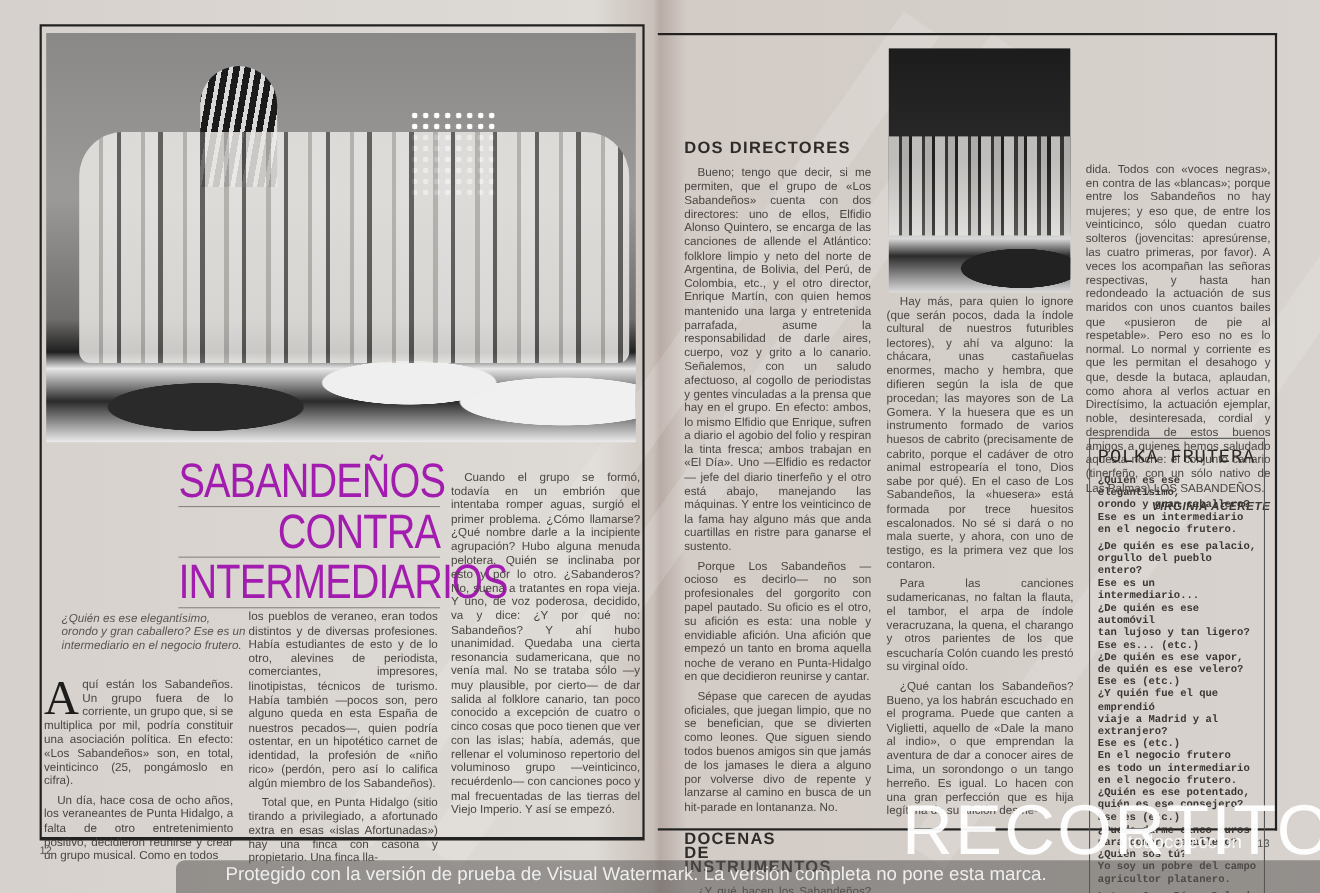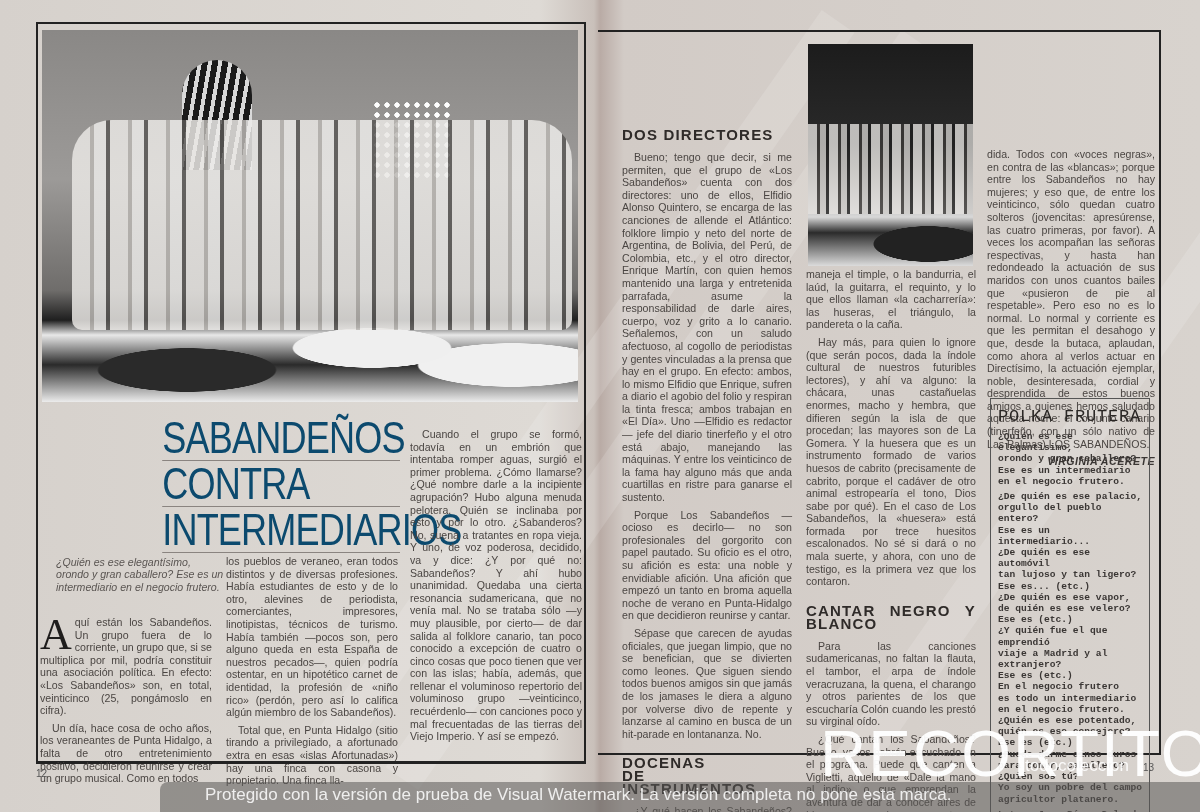--- a/index.html
+++ b/index.html
@@ -33,23 +33,23 @@
     background: radial-gradient(circle, #fff 35%, transparent 40%) 0 0/10px 10px; }
   .photo-small { position: absolute; left: 808px; top: 44px; width: 165px; height: 222px;
     background:
       radial-gradient(ellipse 55px 18px at 120px 200px, #222 98%, transparent 100%),
       linear-gradient(180deg, #1c1c1c 0%, #2a2a2a 45%, #5a5856 55%, #d8d8d8 78%, #2b2b2b 85%, #dcdcdc 100%);
     overflow: hidden; }
   .photo-small .crowd { position:absolute; left: 0; top: 80px; width: 165px; height: 90px;
     background: repeating-linear-gradient(90deg, #e4e2df 0 9px, #3a3836 9px 12px, #cfcdca 12px 18px, #1e1e1e 18px 21px); opacity:.8; }
 
   
-  .headline { position:absolute; left: 110px; top: 415px; width: 290px; text-align: left;
+  .headline { position:absolute; left: 110px; top: 415px; width: 290px; text-align: right;
     font-family: "Liberation Sans Narrow", "Liberation Sans", sans-serif;
-    font-weight: 400; color: #0c4a6e; }
+    font-weight: 400; color: #a21caf; }
   .headline div { font-size: 44px; line-height: 45px; letter-spacing: -1px; transform: scaleX(.82); transform-origin: right; white-space: nowrap;
     border-bottom: 1px solid #8a8480; }
   .headline div:last-child { border-bottom: 1px solid #8a8480; }
 
   .col { position: absolute; font-size: 10.6px; line-height: 12.6px; text-align: justify; color: #4a4542; }
   .col p { margin: 0 0 5px 0; text-indent: 12px; }
   .col p.noindent { text-indent: 0; }
   .subtitle { position:absolute; left: 56px; top: 556px; width: 170px; font-style: italic; font-size: 10.6px; line-height: 12.4px; color:#5a5552; }
   .dropcap { float: left; font-family: "Liberation Serif", serif; font-size: 44px; line-height: 34px; margin: 2px 3px 0 0; color: #1f1d1c; }
 
@@ -120,23 +120,21 @@
   <p>Sépase que carecen de ayudas oficiales, que juegan limpio, que no se benefician, que se divierten como leones. Que siguen siendo todos buenos amigos sin que jamás de los jamases le diera a alguno por volverse divo de repente y lanzarse al camino en busca de un hit-parade en lontananza. No.</p>
   <div class="section-h" style="margin-top:16px; width:110px;">DOCENAS DE INSTRUMENTOS</div>
   <p>¿Y qué hacen los Sabandeños? Pues cantar. Cantar y acompañarse de nobles instrumentos. Hay quien</p>
 </div>
 
 <div class="photo-small">
   <div class="crowd"></div>
 </div>
 
 <div class="col" style="left:806px; top:268px; width:170px;">
-  <p class="noindent">maneja el timple, o la bandurria, el laúd, la guitarra, el requinto, y lo que ellos llaman «la cacharrería»: las huseras, el triángulo, la pandereta o la caña.</p>
   <p>Hay más, para quien lo ignore (que serán pocos, dada la índole cultural de nuestros futuribles lectores), y ahí va alguno: la chácara, unas castañuelas enormes, macho y hembra, que difieren según la isla de que procedan; las mayores son de La Gomera. Y la huesera que es un instrumento formado de varios huesos de cabrito (precisamente de cabrito, porque el cadáver de otro animal estropearía el tono, Dios sabe por qué). En el caso de Los Sabandeños, la «huesera» está formada por trece huesitos escalonados. No sé si dará o no mala suerte, y ahora, con uno de testigo, es la primera vez que los contaron.</p>
-  <div class="section-h" style="margin-top:16px;">CANTAR NEGRO Y BLANCO</div>
   <p>Para las canciones sudamericanas, no faltan la flauta, el tambor, el arpa de índole veracruzana, la quena, el charango y otros parientes de los que escucharía Colón cuando les prestó su virginal oído.</p>
   <p>¿Qué cantan los Sabandeños? Bueno, ya los habrán escuchado en el programa. Puede que canten a Viglietti, aquello de «Dale la mano al indio», o que emprendan la aventura de dar a conocer aires de Lima, un sorondongo o un tango herreño. Es igual. Lo hacen con una gran perfección que es hija legítima de su afición desme-</p>
 </div>
 
 <div class="col" style="left:987px; top:148px; width:168px;">
   <p class="noindent">dida. Todos con «voces negras», en contra de las «blancas»; porque entre los Sabandeños no hay mujeres; y eso que, de entre los veinticinco, sólo quedan cuatro solteros (jovencitas: apresúrense, las cuatro primeras, por favor). A veces los acompañan las señoras respectivas, y hasta han redondeado la actuación de sus maridos con unos cuantos bailes que «pusieron de pie al respetable». Pero eso no es lo normal. Lo normal y corriente es que les permitan el desahogo y que, desde la butaca, aplaudan, como ahora al verlos actuar en Directísimo, la actuación ejemplar, noble, desinteresada, cordial y desprendida de estos buenos amigos a quienes hemos saludado aquesta noche: el conjunto canario (tinerfeño, con un sólo nativo de Las Palmas) LOS SABANDEÑOS.</p>
   <div class="signature">VIRGINIA ACERETE</div>
 </div>
 
 <div class="box">

